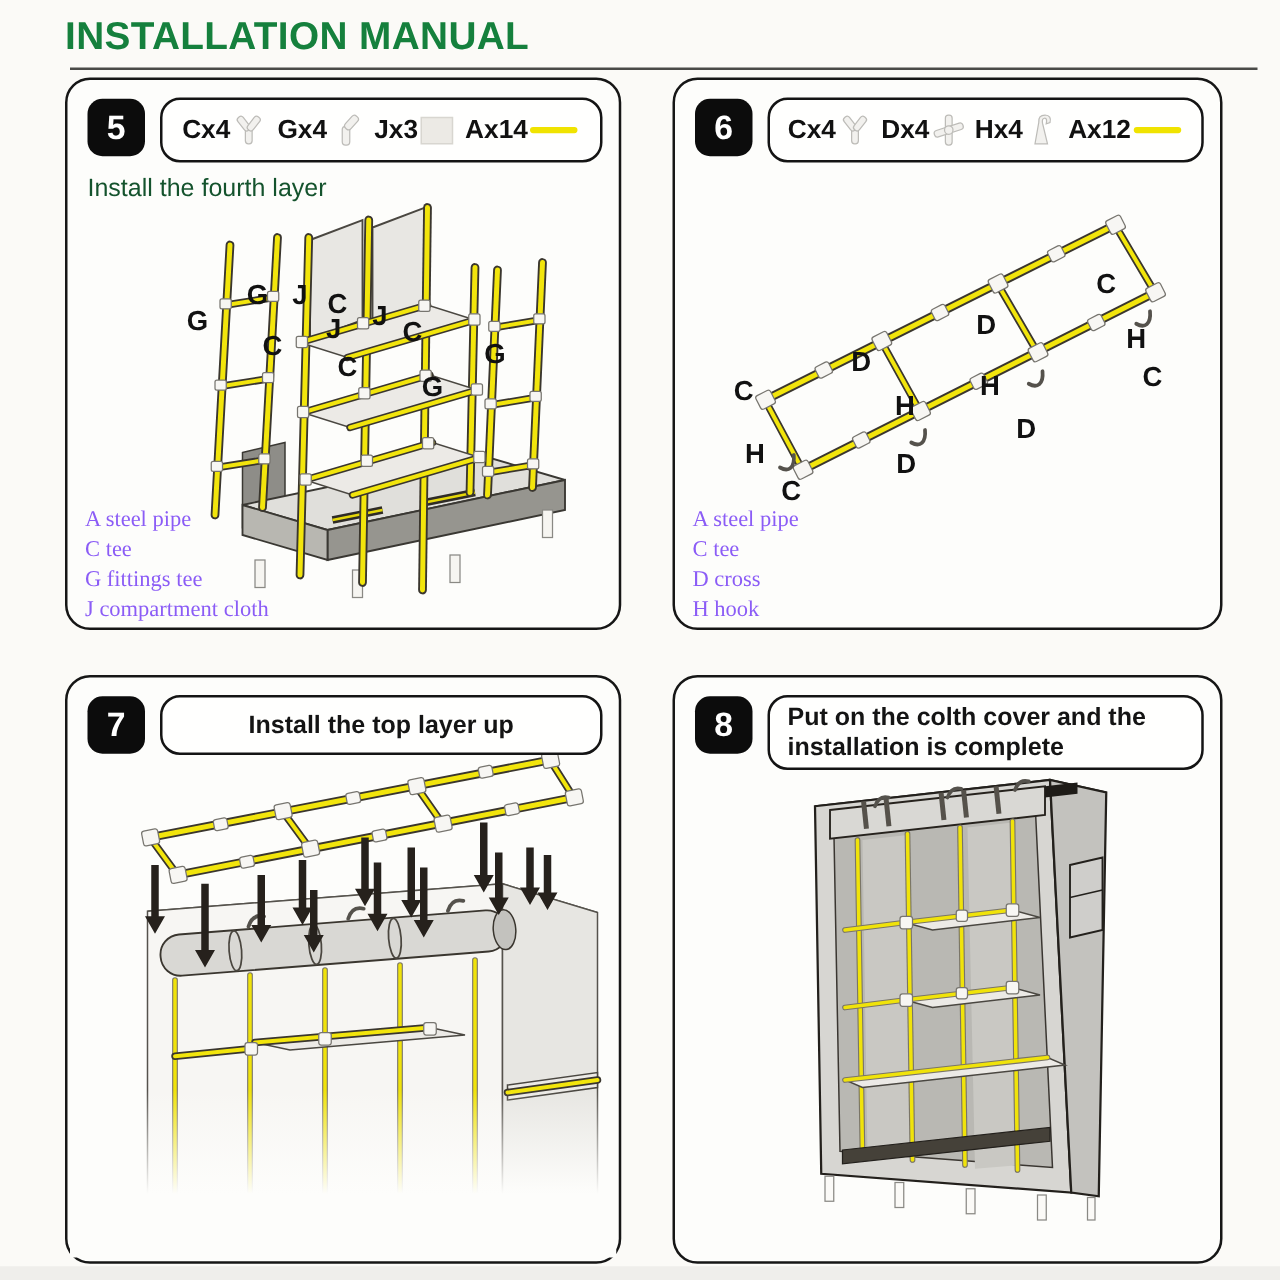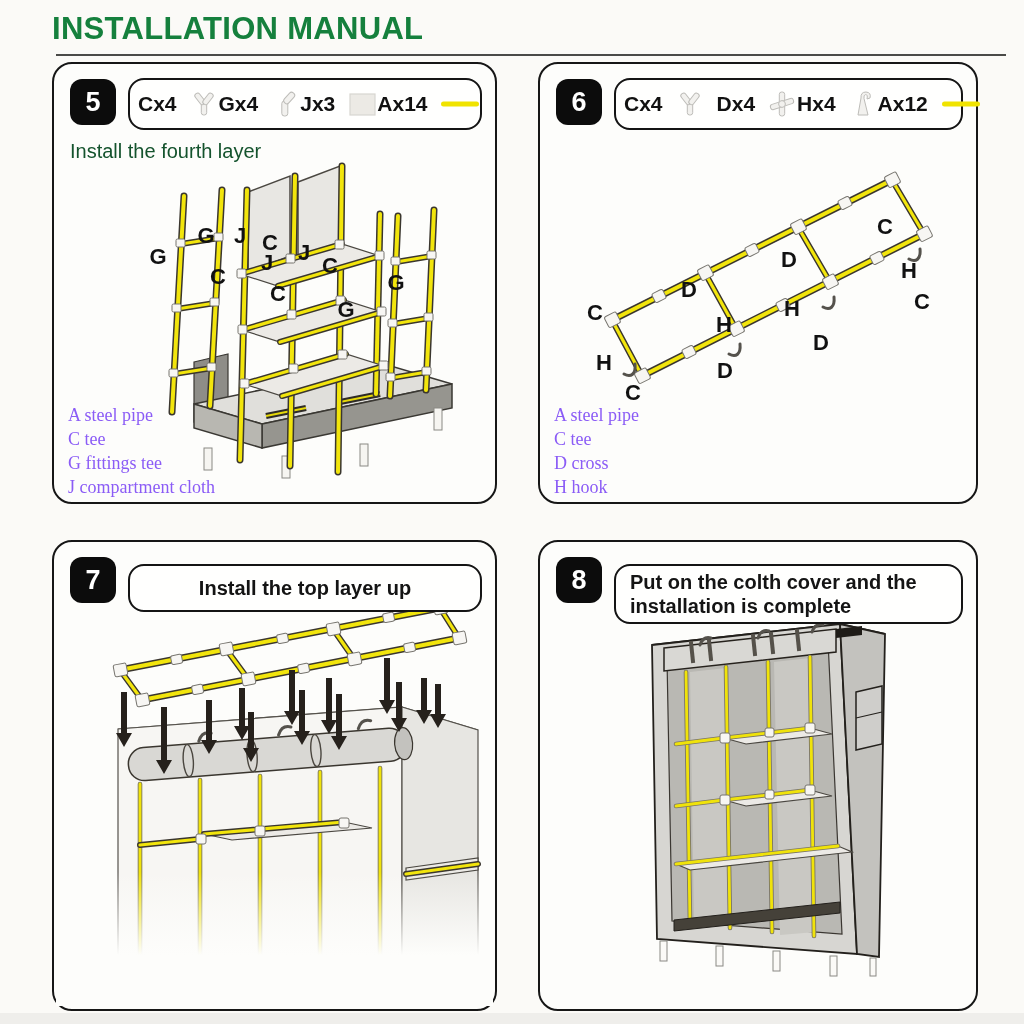--- a/index.html
+++ b/index.html
@@ -28,32 +28,31 @@
   .stepnum{
     position:absolute;left:16px;top:15px;width:46px;height:46px;z-index:2;
     background:#0c0c0c;border-radius:12px;color:#fff;
     font-size:27px;font-weight:700;display:flex;align-items:center;justify-content:center;
   }
   .partsbox{
     position:absolute;left:74px;top:14px;right:13px;height:48px;z-index:2;
     border:2px solid #141414;border-radius:16px;background:#fffffe;
     display:flex;align-items:center;justify-content:space-evenly;padding:0 8px;
   }
-  .part{display:flex;align-items:center;gap:12px;font-weight:700;font-size:21px;color:#111;}
+  .part{display:flex;align-items:center;gap:0;font-weight:700;font-size:21px;color:#111;}
   .part svg{display:block;}
   .panel-title{
     position:absolute;left:16px;top:76px;z-index:2;
     font-size:20px;font-weight:400;color:#14532d;
   }
   .titlebox{
     position:absolute;left:74px;top:14px;right:13px;min-height:48px;z-index:2;
     border:2px solid #141414;border-radius:16px;background:#fffffe;
     display:flex;align-items:center;font-weight:700;font-size:20px;color:#141414;
     box-sizing:border-box;
-    margin-top:8px;
   }
   .titlebox.centered{justify-content:center;}
   .titlebox.wrap{padding:4px 14px;line-height:1.2;justify-content:flex-end;}
   .legend{
     position:absolute;left:14px;z-index:2;
     font-family:"Liberation Serif",serif;font-size:18px;color:#8b5cf6;line-height:1.33;
   }
   #panel5 .legend{top:340px;}
   #panel6 .legend{top:340px;}
   .legend div{white-space:nowrap;}

